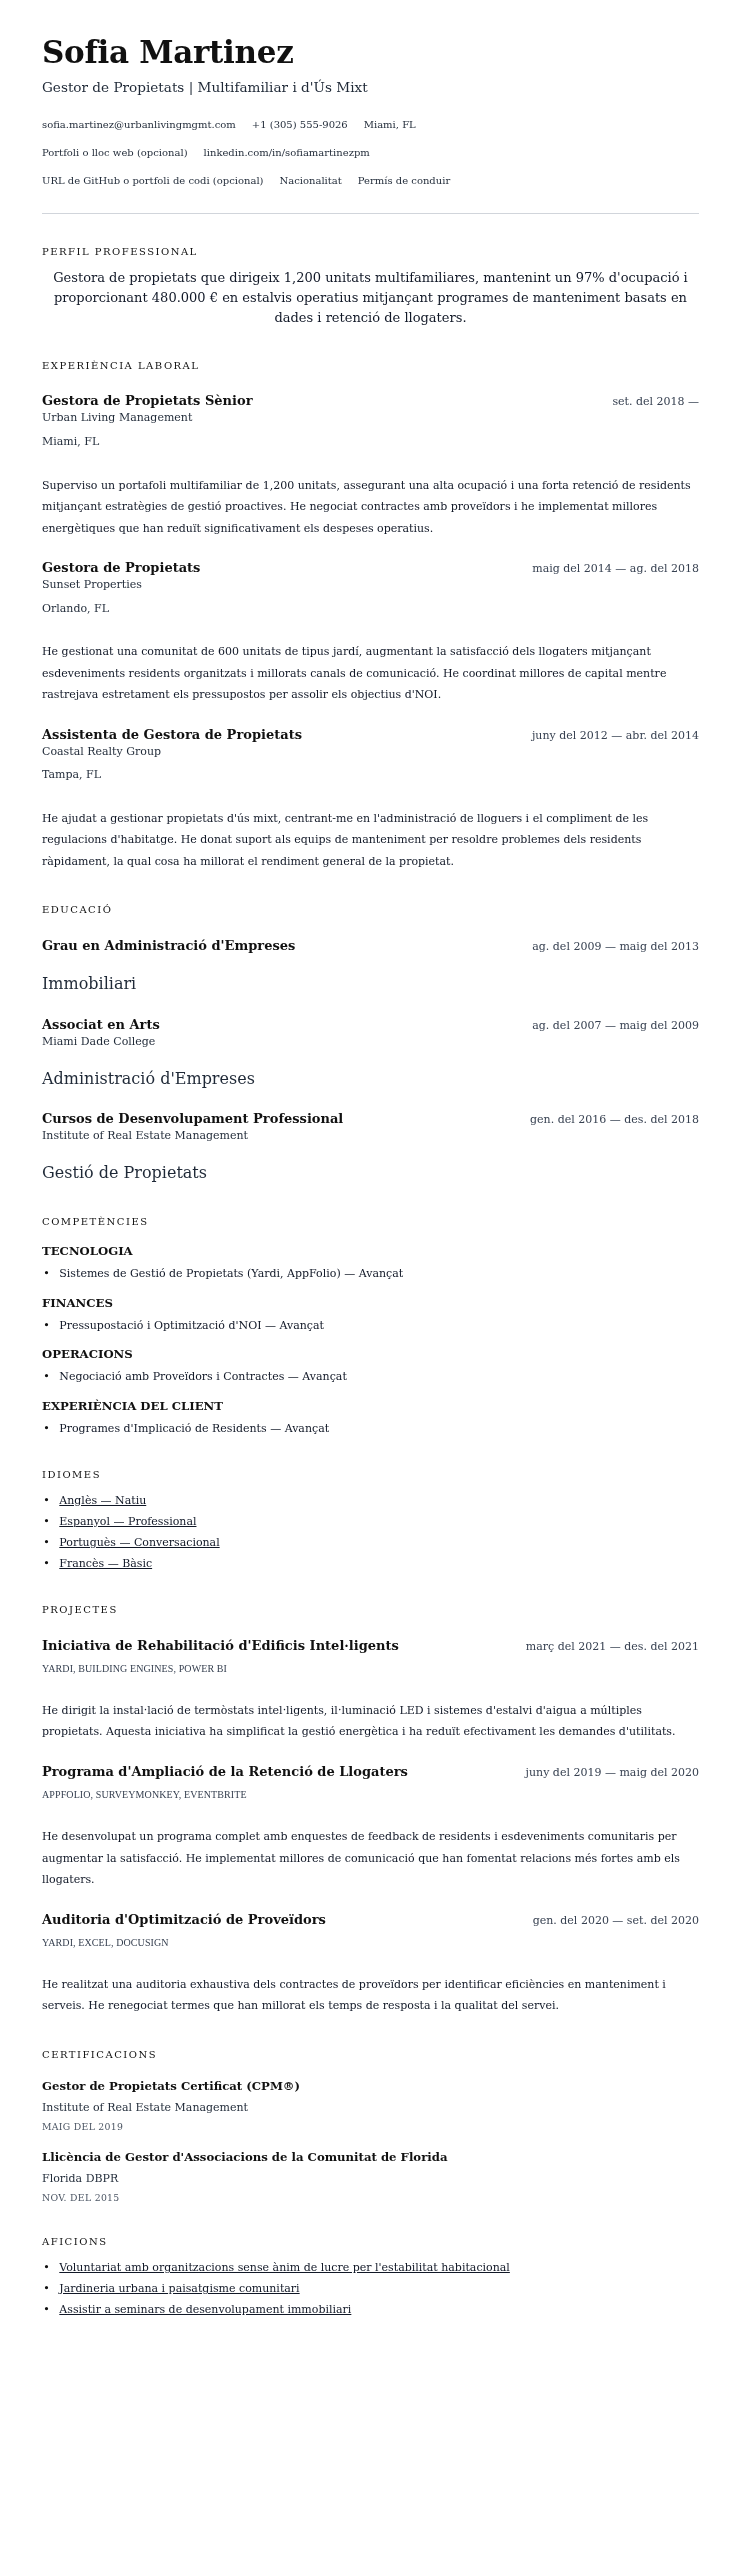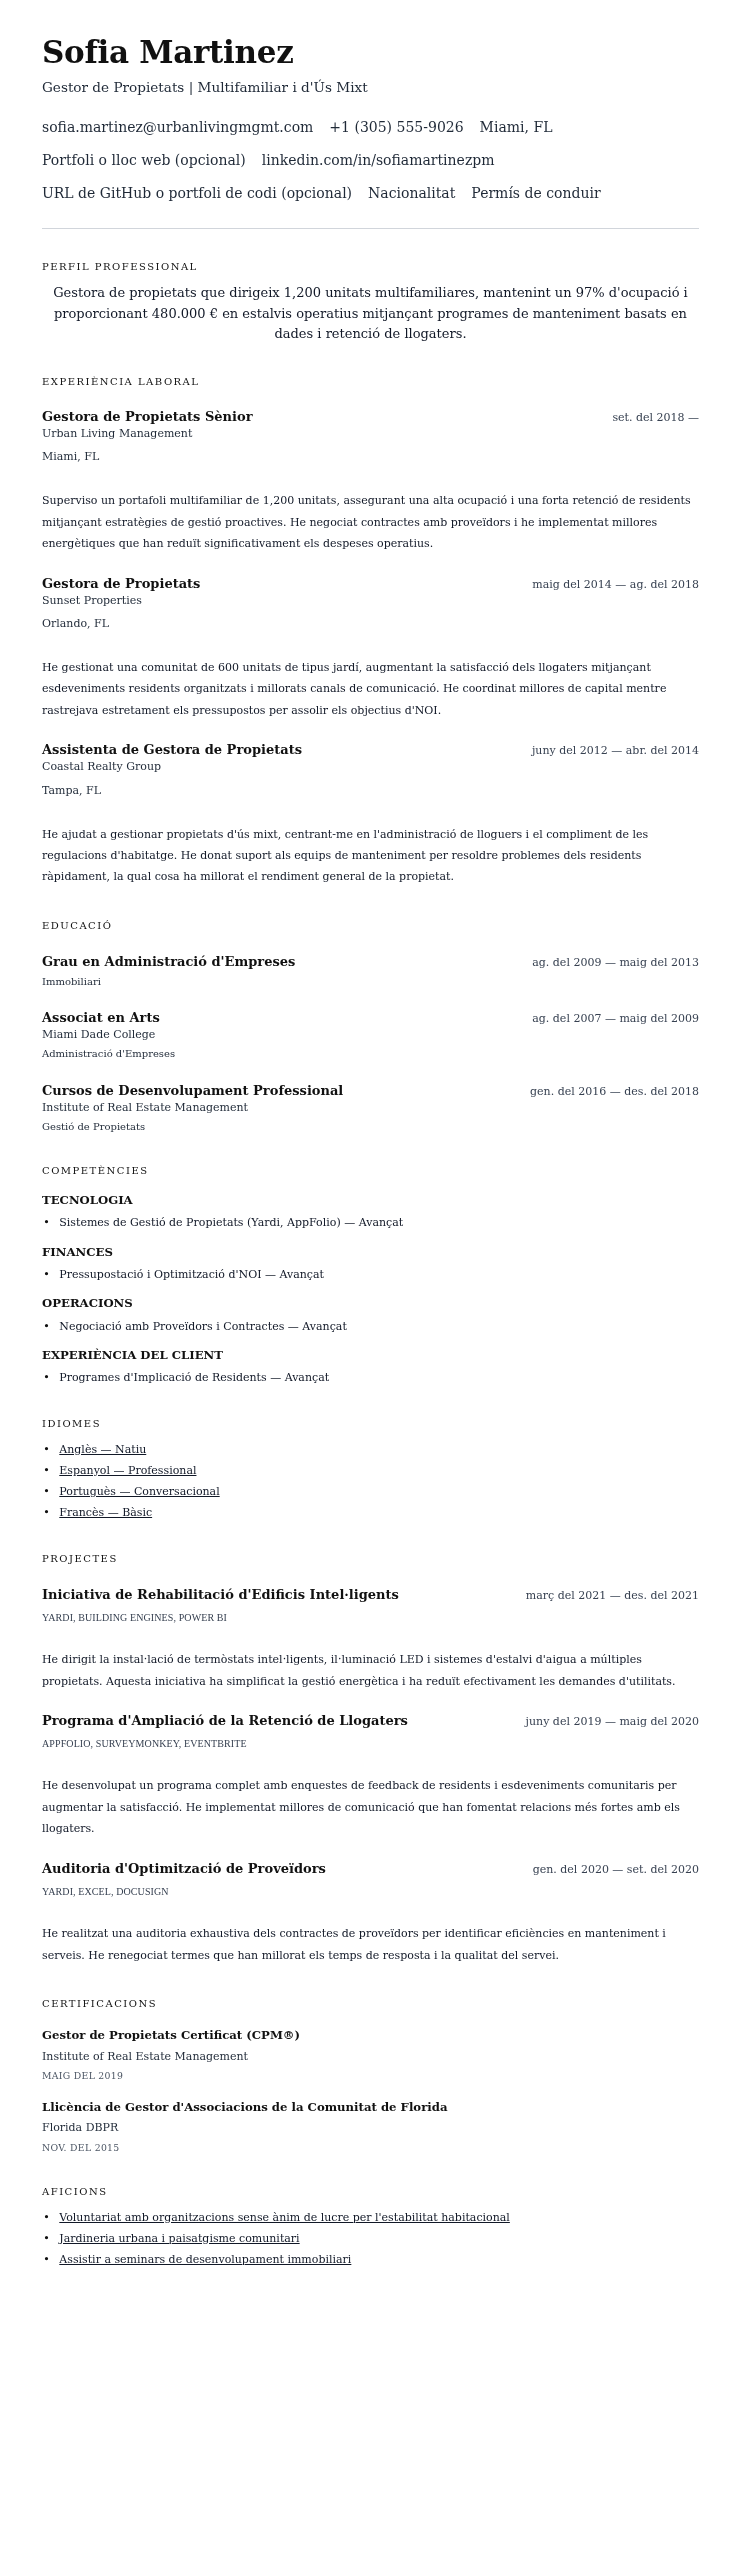--- a/index.html
+++ b/index.html
@@ -8,39 +8,39 @@
     width: 741px;
     min-height: 2576px;
     font-family: "DejaVu Serif", serif;
     color: #111827;
   }
   .page { padding: 35px 42px 37px 42px; }
 
   
   .name { font-size: 31px; font-weight: 700; line-height: 1.15; color: #111111; letter-spacing: -0.3px; }
   .headline { font-size: 13.6px; color: #1f2937; margin-top: 8.6px; line-height: 1.3; }
-  .contact-row { display: flex; flex-wrap: wrap; gap: 8px 16px; font-size: 14px; color: #1f2937; line-height: 1.3; margin-top: 15px; align-items: flex-end; }
+  .contact-row { display: flex; flex-wrap: wrap; gap: 8px 16px; font-size: 10px; color: #1f2937; line-height: 1.3; margin-top: 15px; align-items: flex-end; }
   .contact-row.first { margin-top: 21px; }
   .divider { border: none; border-top: 1.2px solid #d1d5db; margin-top: 26px; }
 
   
   .section-title { font-size: 10px; font-weight: 400; letter-spacing: 1.5px; text-transform: uppercase; color: #111111; margin-top: 32px; line-height: 1.2; }
   .section-title.first { margin-top: 32px; }
   .profile-text { font-size: 13px; line-height: 1.55; color: #111827; margin-top: 10px; text-align: center; }
 
   .entry { margin-top: 21px; }
   .entry.first { margin-top: 21px; }
   .entry-head { display: flex; justify-content: space-between; align-items: baseline; }
   .entry-title { font-size: 13px; font-weight: 700; color: #111111; line-height: 1.3; }
   .entry-date { font-size: 11px; color: #374151; white-space: nowrap; margin-left: 15px; }
   .entry-sub { font-size: 11px; color: #1f2937; line-height: 1.35; margin-top: 1.2px; }
   .entry-loc { font-size: 11px; color: #1f2937; line-height: 1.35; margin-top: 8.6px; }
   .entry-desc { font-size: 11px; color: #111827; line-height: 1.95; margin-top: 25px; }
 
-  .edu .entry-sub2 { font-size: 10px; color: #1f2937; line-height: 1.35; margin-top: 4px; }
+  .edu .entry-sub2 { font-size: 16px; color: #1f2937; line-height: 1.35; margin-top: 18px; }
   .edu-entry { margin-top: 22px; }
   .edu-entry.first { margin-top: 22px; }
 
   .skill-cat { font-size: 11.7px; font-weight: 700; color: #111111; margin-top: 13.6px; line-height: 1.3; }
   .skill-cat.first { margin-top: 16px; }
   ul.bullets { list-style: none; margin-top: 7.4px; }
   ul.bullets li { position: relative; padding-left: 17.3px; font-size: 11px; color: #111827; line-height: 1.35; margin-top: 8px; }
   ul.bullets li:first-child { margin-top: 8px; }
   ul.bullets li::before { content: "•"; position: absolute; left: 1.2px; top: 0; color: #111111; }
   ul.bullets.tight { margin-top: 13px; text-decoration: underline; }

